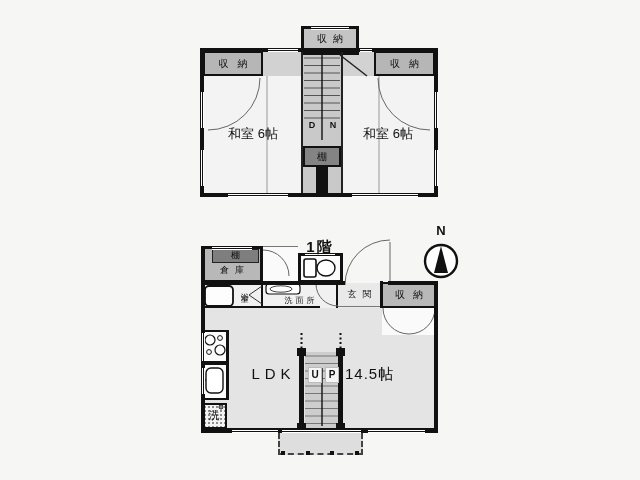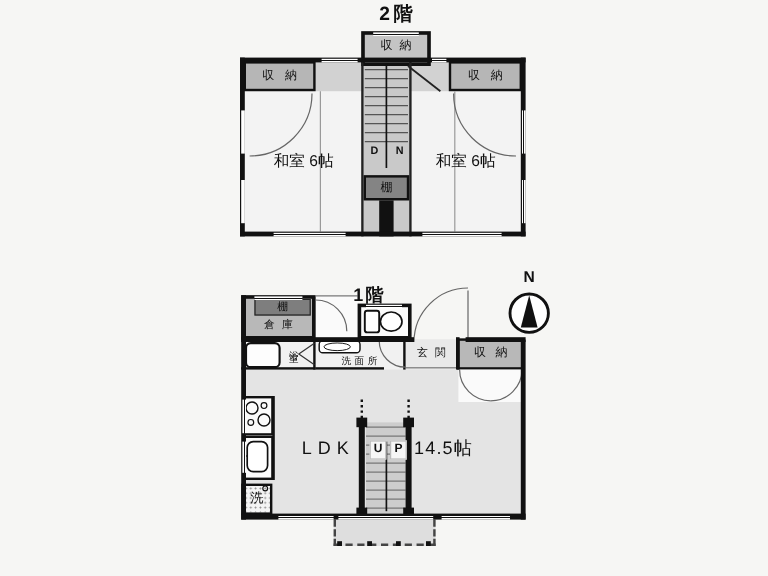--- a/index.html
+++ b/index.html
@@ -194,35 +194,34 @@
       <rect x="330" y="451" width="4" height="4"></rect>
         <rect x="355" y="451" width="4" height="4"></rect>
     </g>
 
     <g>
       <circle cx="441" cy="261" r="16" fill="#fff" stroke="#111" stroke-width="2.4"></circle>
       <polygon points="441,246 434,273 448,273" fill="#111"></polygon>
     </g>
   </svg>
 
-  <div class="lbl bold" style="left:270px;top:4px;width:120px;font-size:16px;letter-spacing:3px;text-indent:3px;">2階</div>
   <div class="lbl" style="left:301px;top:33px;width:58px;font-size:10px;letter-spacing:6px;text-indent:6px;">収納</div>
   <div class="lbl" style="left:203px;top:58px;width:60px;font-size:10px;letter-spacing:9px;text-indent:9px;">収納</div>
   <div class="lbl" style="left:374px;top:58px;width:61px;font-size:10px;letter-spacing:9px;text-indent:9px;">収納</div>
   <div class="lbl" style="left:205px;top:127px;width:96px;font-size:13px;">
     <span>和室</span>&nbsp;<span>6帖</span>
   </div>
   <div class="lbl" style="left:343px;top:127px;width:90px;font-size:13px;">
     <span>和室</span>&nbsp;<span>6帖</span>
   </div>
   <div class="lbl bold" style="left:305px;top:121px;width:14px;font-size:9px;">D</div>
   <div class="lbl bold" style="left:326px;top:121px;width:14px;font-size:9px;">N</div>
   <div class="lbl" style="left:303px;top:151px;width:38px;font-size:10px;">棚</div>
 
-  <div class="lbl bold" style="left:268px;top:239px;width:80px;font-size:15px;letter-spacing:2px;">1階</div>
+  <div class="lbl bold" style="left:280px;top:239px;width:80px;font-size:15px;letter-spacing:2px;">1階</div>
   <div class="lbl bold" style="left:427px;top:224px;width:28px;font-size:13px;">N</div>
   <div class="lbl" style="left:212px;top:251px;width:47px;font-size:9px;color:#0c0c0c;">棚</div>
   <div class="lbl" style="left:201px;top:266px;width:62px;font-size:9px;letter-spacing:6px;text-indent:6px;">倉庫</div>
   <div class="lbl vert" style="left:239px;top:286px;font-size:8px;letter-spacing:2px;">浴室</div>
   <div class="lbl" style="left:263px;top:297px;width:73px;font-size:8px;letter-spacing:3px;text-indent:3px;">洗面所</div>
   <div class="lbl" style="left:338px;top:290px;width:43px;font-size:9px;letter-spacing:6px;text-indent:6px;">玄関</div>
   <div class="lbl" style="left:381px;top:289px;width:56px;font-size:10px;letter-spacing:8px;text-indent:8px;">収納</div>
   <div class="lbl" style="left:240px;top:366px;width:62px;font-size:15px;letter-spacing:5px;text-indent:5px;">LDK</div>
   <div class="chip" style="left:308px;top:367px;width:12px;height:14px;font-size:10px;line-height:14px;">U</div>
   <div class="chip" style="left:325px;top:367px;width:12px;height:14px;font-size:10px;line-height:14px;">P</div>

